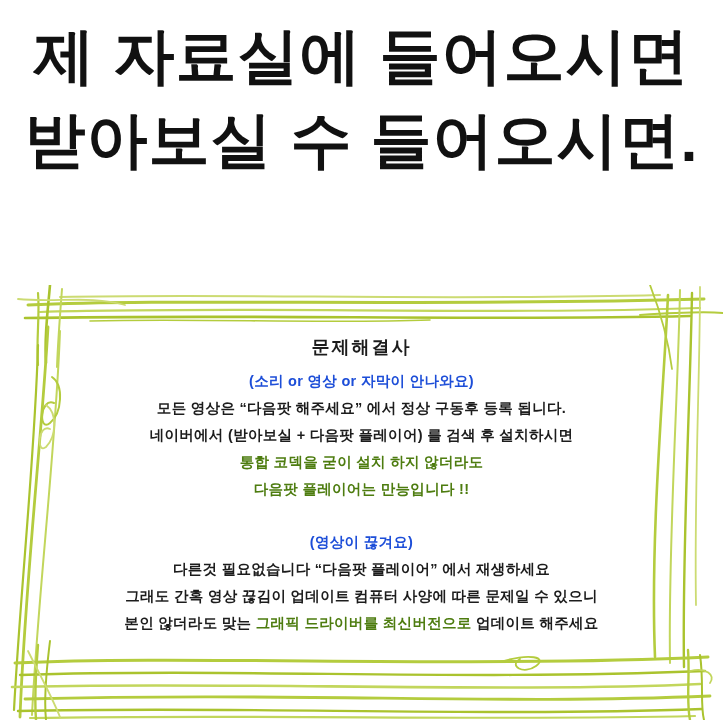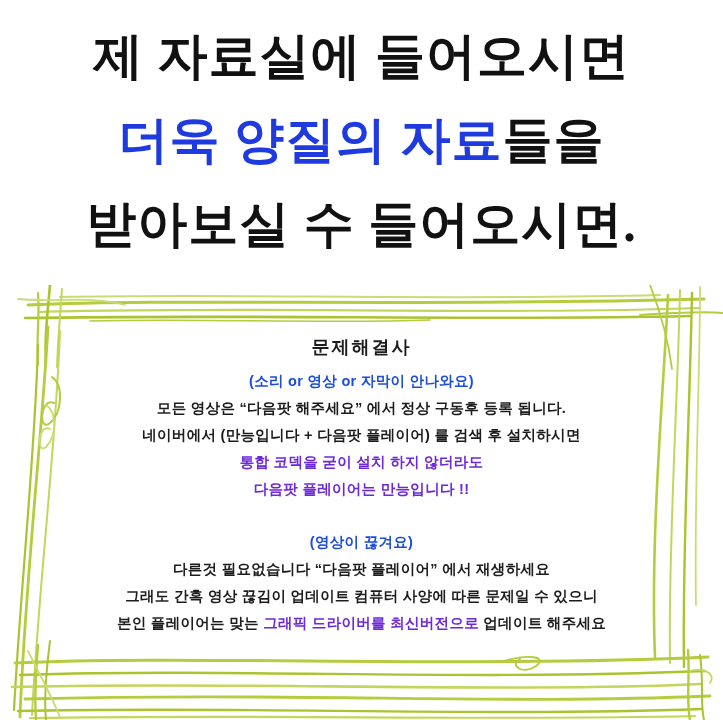--- a/index.html
+++ b/index.html
@@ -13,22 +13,22 @@
 
   
   .banner {
     position: absolute;
     top: 14px; left: 0; width: 723px;
     text-align: center;
   }
   .banner-line {
     height: 84px;
     line-height: 84px;
-    font-family: Liberation Serif, serif;
-    font-size: 50px;
+    font-family: Liberation Sans, sans-serif;
+    font-size: 61px;
     font-weight: 600;
     color: #111111;
     letter-spacing: 1px;
     white-space: nowrap;
   }
   .banner-line .hl { color: #1f3be0; }
 
   
   .frame-svg {
     position: absolute;
@@ -48,32 +48,29 @@
     color: #1c1c1c;
   }
   .helper .row { line-height: 27px; white-space: nowrap; }
   .helper .title-row {
     font-size: 18px;
     line-height: 30px;
     letter-spacing: 2px;
     margin-bottom: 6px;
   }
   .helper .blue { color: #1d4ed8; }
-  .helper .red { color: #6d28d9; }
+  .helper .red { color: #4d7c0f; }
   .helper .gap { height: 26px; }
 </style>
 </head>
 <body>
 
 <div class="banner">
   <div class="banner-line">
     <span>제 자료실에 들어오시면</span>
-  </div>
-  <div class="banner-line">
-    <span class="hl">더욱 양질의 자료</span><span>들을</span>
   </div>
   <div class="banner-line">
     <span>받아보실 수 들어오시면.</span>
   </div>
 </div>
 
 <svg class="frame-svg" viewBox="0 0 723 435" aria-hidden="true">
   <g fill="none" stroke-linecap="round">
 
     <path d="M28,20 C180,13 420,22 704,14" stroke="#b4cc3e" stroke-width="3"></path>
@@ -116,25 +113,25 @@
     <path d="M700,370 C704,396 700,420 704,435" stroke="#aac32e" stroke-width="2"></path>
     <path d="M690,386 C706,382 716,390 710,398" stroke="#c2d65c" stroke-width="1.8"></path>
   </g>
 </svg>
 
 <div class="helper">
   <div class="row title-row">문제해결사</div>
 
   <div class="row blue">(소리 or 영상 or 자막이 안나와요)</div>
   <div class="row">모든 영상은  “다음팟 해주세요”  에서 정상 구동후 등록 됩니다.</div>
-  <div class="row">네이버에서 (만능입니다 + 다음팟 플레이어) 를 검색 후 설치하시면</div>
+  <div class="row">네이버에서 (받아보실 + 다음팟 플레이어) 를 검색 후 설치하시면</div>
   <div class="row red">통합 코덱을 굳이 설치 하지 않더라도</div>
   <div class="row red">다음팟 플레이어는 만능입니다 !!</div>
 
   <div class="gap"></div>
 
   <div class="row blue">(영상이 끊겨요)</div>
   <div class="row">다른것 필요없습니다  “다음팟 플레이어” 에서 재생하세요</div>
   <div class="row">그래도 간혹 영상 끊김이 업데이트 컴퓨터 사양에 따른 문제일 수 있으니</div>
   <div class="row">
-    <span>본인 플레이어는 맞는 </span><span class="red">그래픽 드라이버를 최신버전으로</span><span> 업데이트 해주세요</span>
+    <span>본인 않더라도 맞는 </span><span class="red">그래픽 드라이버를 최신버전으로</span><span> 업데이트 해주세요</span>
   </div>
 </div>
 
 </body></html>

